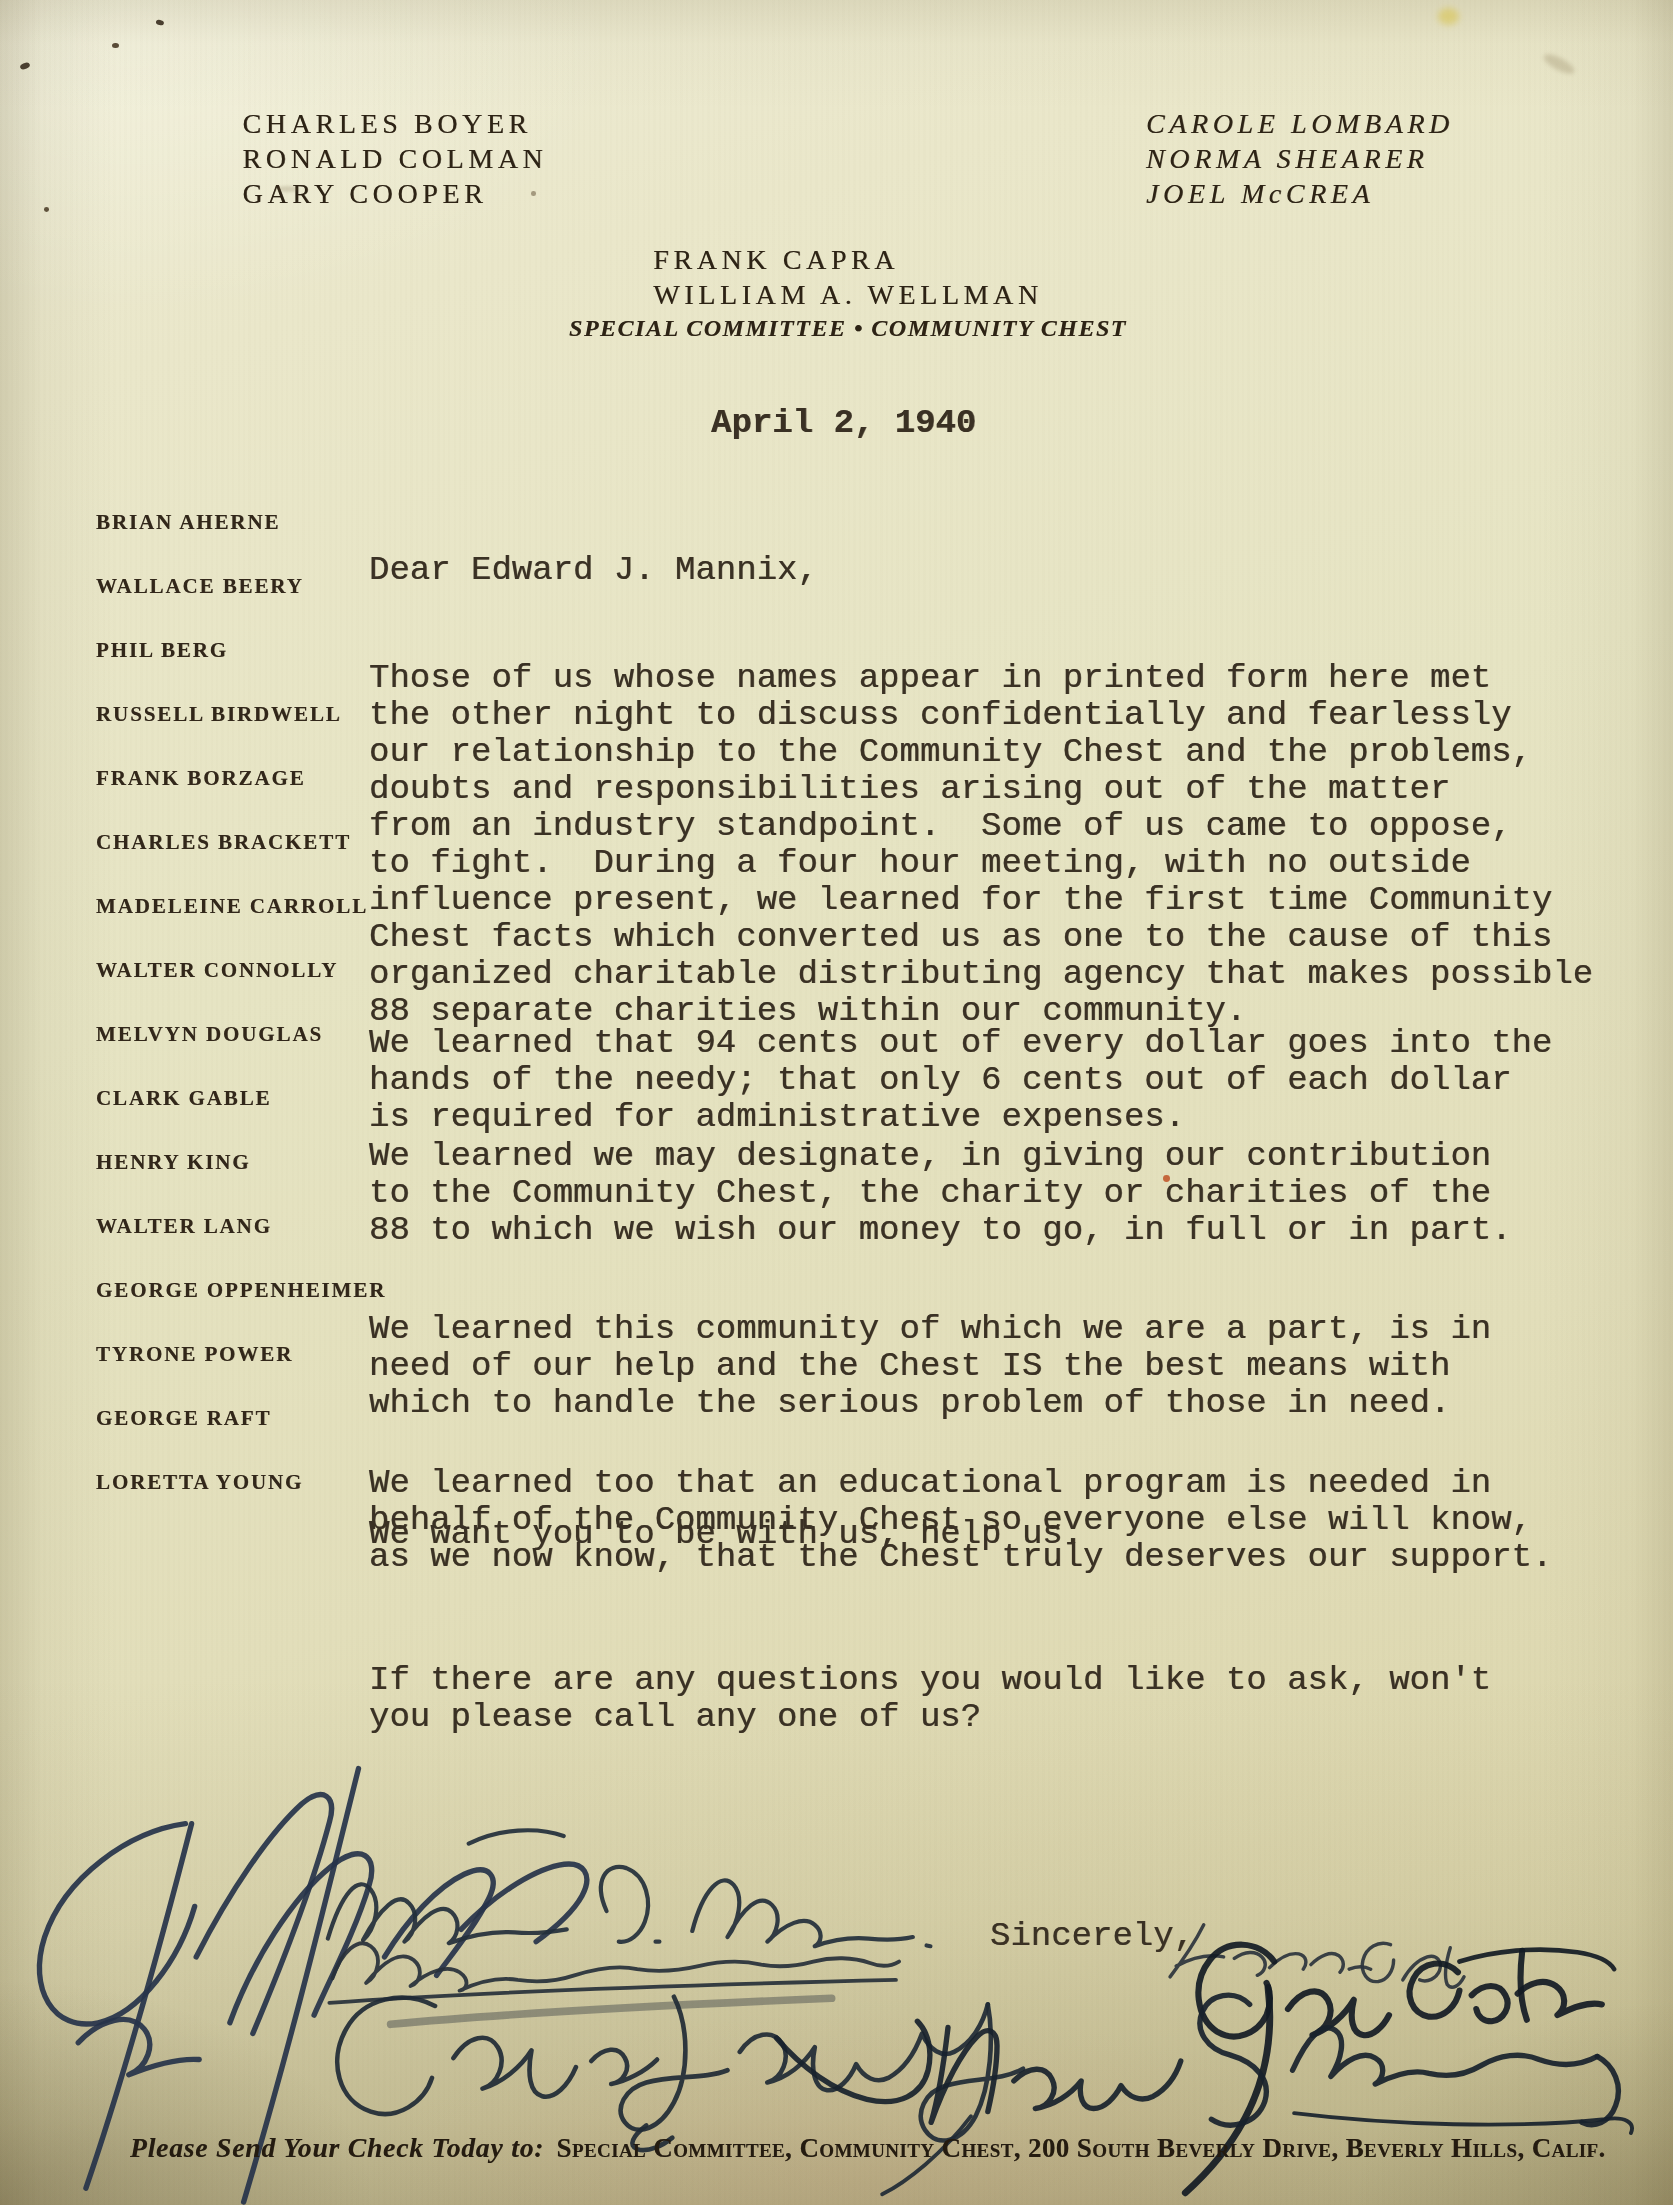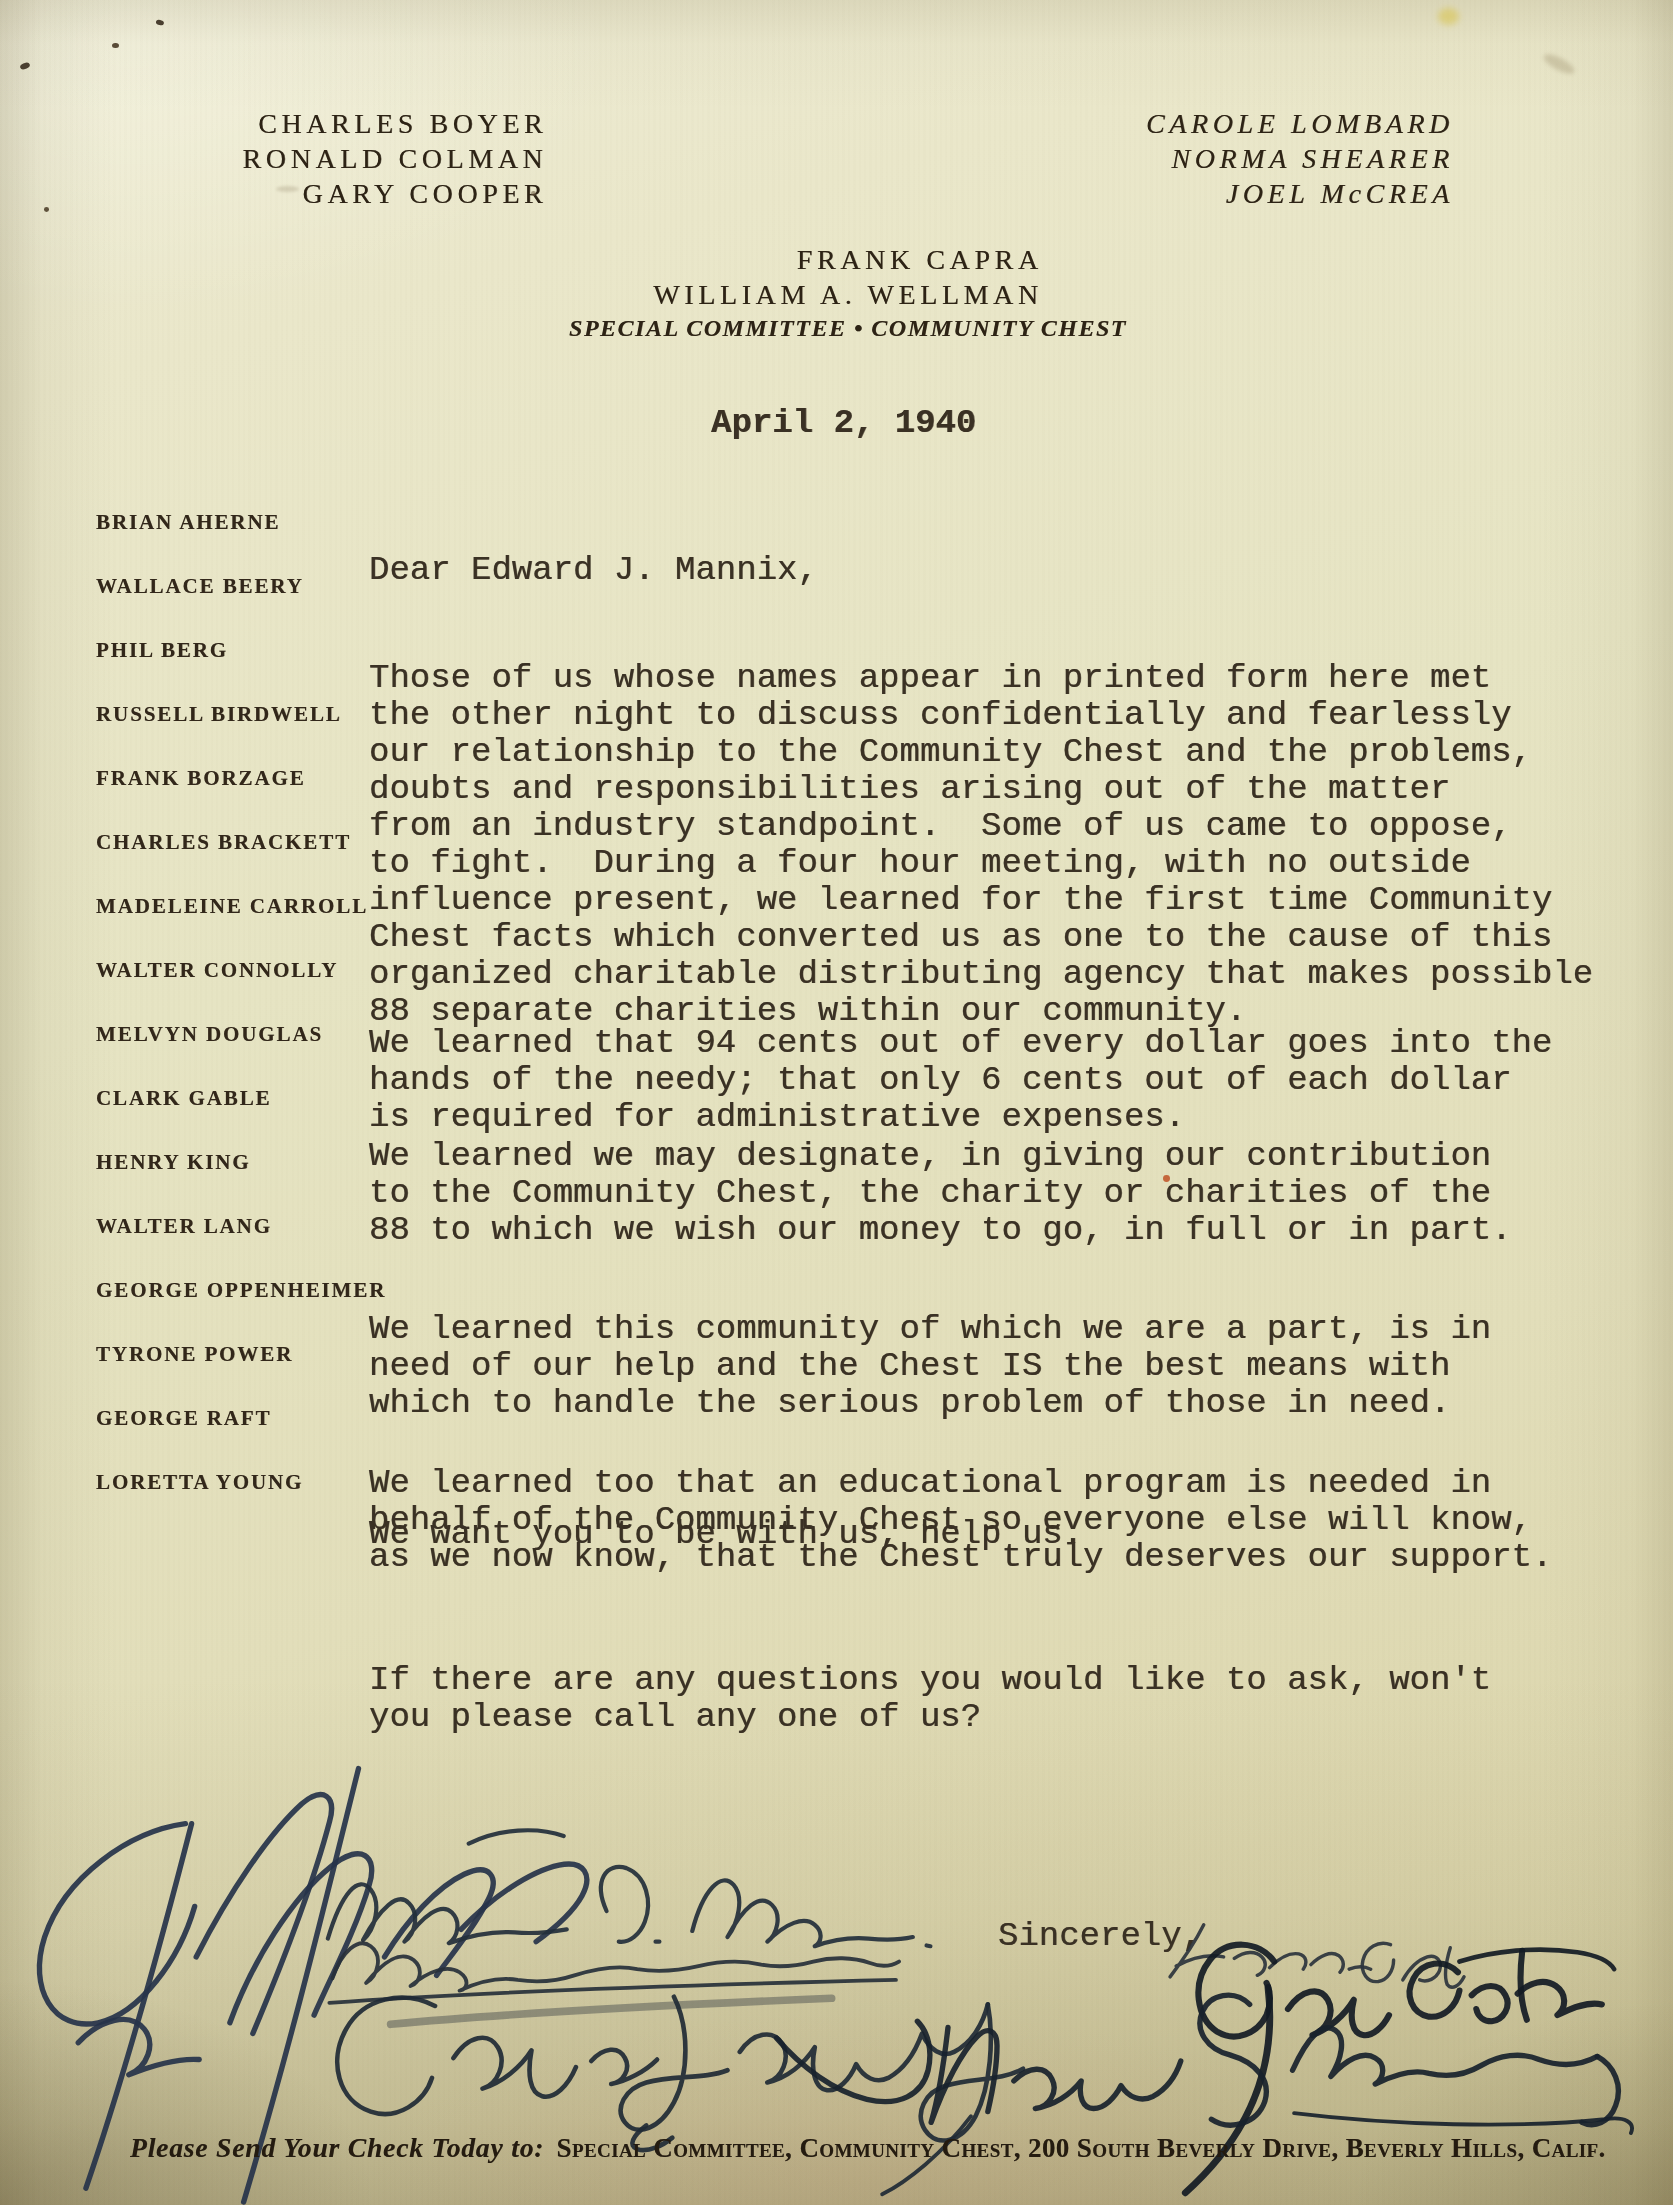--- a/index.html
+++ b/index.html
@@ -17,21 +17,21 @@
   .vig-left{background:linear-gradient(90deg,rgba(86,74,38,.17),rgba(86,74,38,.05) 2.5%,transparent 7%);}
   .vig-right{background:linear-gradient(270deg,rgba(86,74,38,.15),rgba(86,74,38,.04) 2.5%,transparent 8%);}
   .vig-bottom{background:linear-gradient(180deg,transparent 76%,rgba(96,82,42,.08) 87%,rgba(92,78,40,.20) 96%,rgba(86,72,38,.30) 100%);}
   .corner-bl{background:radial-gradient(ellipse 536px 322px at 0% 100%,rgba(70,58,28,.26),transparent 70%);}
   .corner-br{background:radial-gradient(ellipse 459px 291px at 100% 100%,rgba(70,58,28,.18),transparent 70%);}
   .glow-tl{background:radial-gradient(ellipse 689px 383px at 8% 2%,rgba(255,255,242,.30),transparent 70%);}
   .warm-bottom{background:radial-gradient(ellipse 689px 230px at 52% 99%,rgba(190,130,100,.12),transparent 75%);}
   .grain{background:repeating-linear-gradient(90deg,rgba(120,110,70,.035) 0 2.3px,transparent 2.3px 5.4px);opacity:.5;}
 
   
-  .lh-col{position:absolute;transform:translateX(-50%);text-align:right;
+  .lh-col{position:absolute;transform:translateX(-50%);text-align:left;
     font-size:28px;line-height:35px;letter-spacing:4.6px;color:#2d2315;
     text-shadow:0.4px 0.3px 0 rgba(45,35,21,.55);white-space:nowrap;}
   .lh-left{left:395px;top:106px;}
   .lh-right{left:1300px;top:106px;font-style:italic;}
   .lh-center{left:848px;top:242px;}
   .lh-committee{position:absolute;left:848px;top:315px;transform:translateX(-50%);
     font-style:italic;font-weight:bold;font-size:24px;letter-spacing:1.5px;
     color:#2d2315;white-space:nowrap;text-shadow:0.3px 0.2px 0 rgba(45,35,21,.5);}
 
   
@@ -43,21 +43,21 @@
   .paragraphs{position:absolute;inset:0;}
   .para{position:absolute;left:369px;font-size:34px;line-height:37px;white-space:pre;}
   .paragraphs .para:nth-child(1){top:660px;}
   .paragraphs .para:nth-child(2){top:1025px;}
   .paragraphs .para:nth-child(3){top:1138px;}
   .paragraphs .para:nth-child(4){top:1311px;}
   .paragraphs .para:nth-child(5){top:1465px;}
   .paragraphs .para:nth-child(6){top:1516px;text-align:center;}
   .paragraphs .para:nth-child(7){top:1662px;}
   .paragraphs .para:nth-child(8){top:1796px;}
-  .sincerely{position:absolute;left:990px;top:1917px;font-size:34px;margin-left:8px;}
+  .sincerely{position:absolute;left:990px;top:1917px;font-size:34px;}
 
   
   .sidebar{position:absolute;left:96px;top:510px;}
   .sb-name{height:64px;font-size:21px;font-weight:bold;letter-spacing:1.9px;
     color:#32271a;white-space:nowrap;text-shadow:0.3px 0.2px 0 rgba(50,39,26,.5);}
 
   
   .footer{position:absolute;left:130px;top:2132px;white-space:nowrap;color:#241b10;}
   .f-prefix{font-style:italic;font-weight:bold;font-size:27.6px;letter-spacing:0.8px;
     text-shadow:0.3px 0.2px 0 rgba(36,27,16,.5);}

